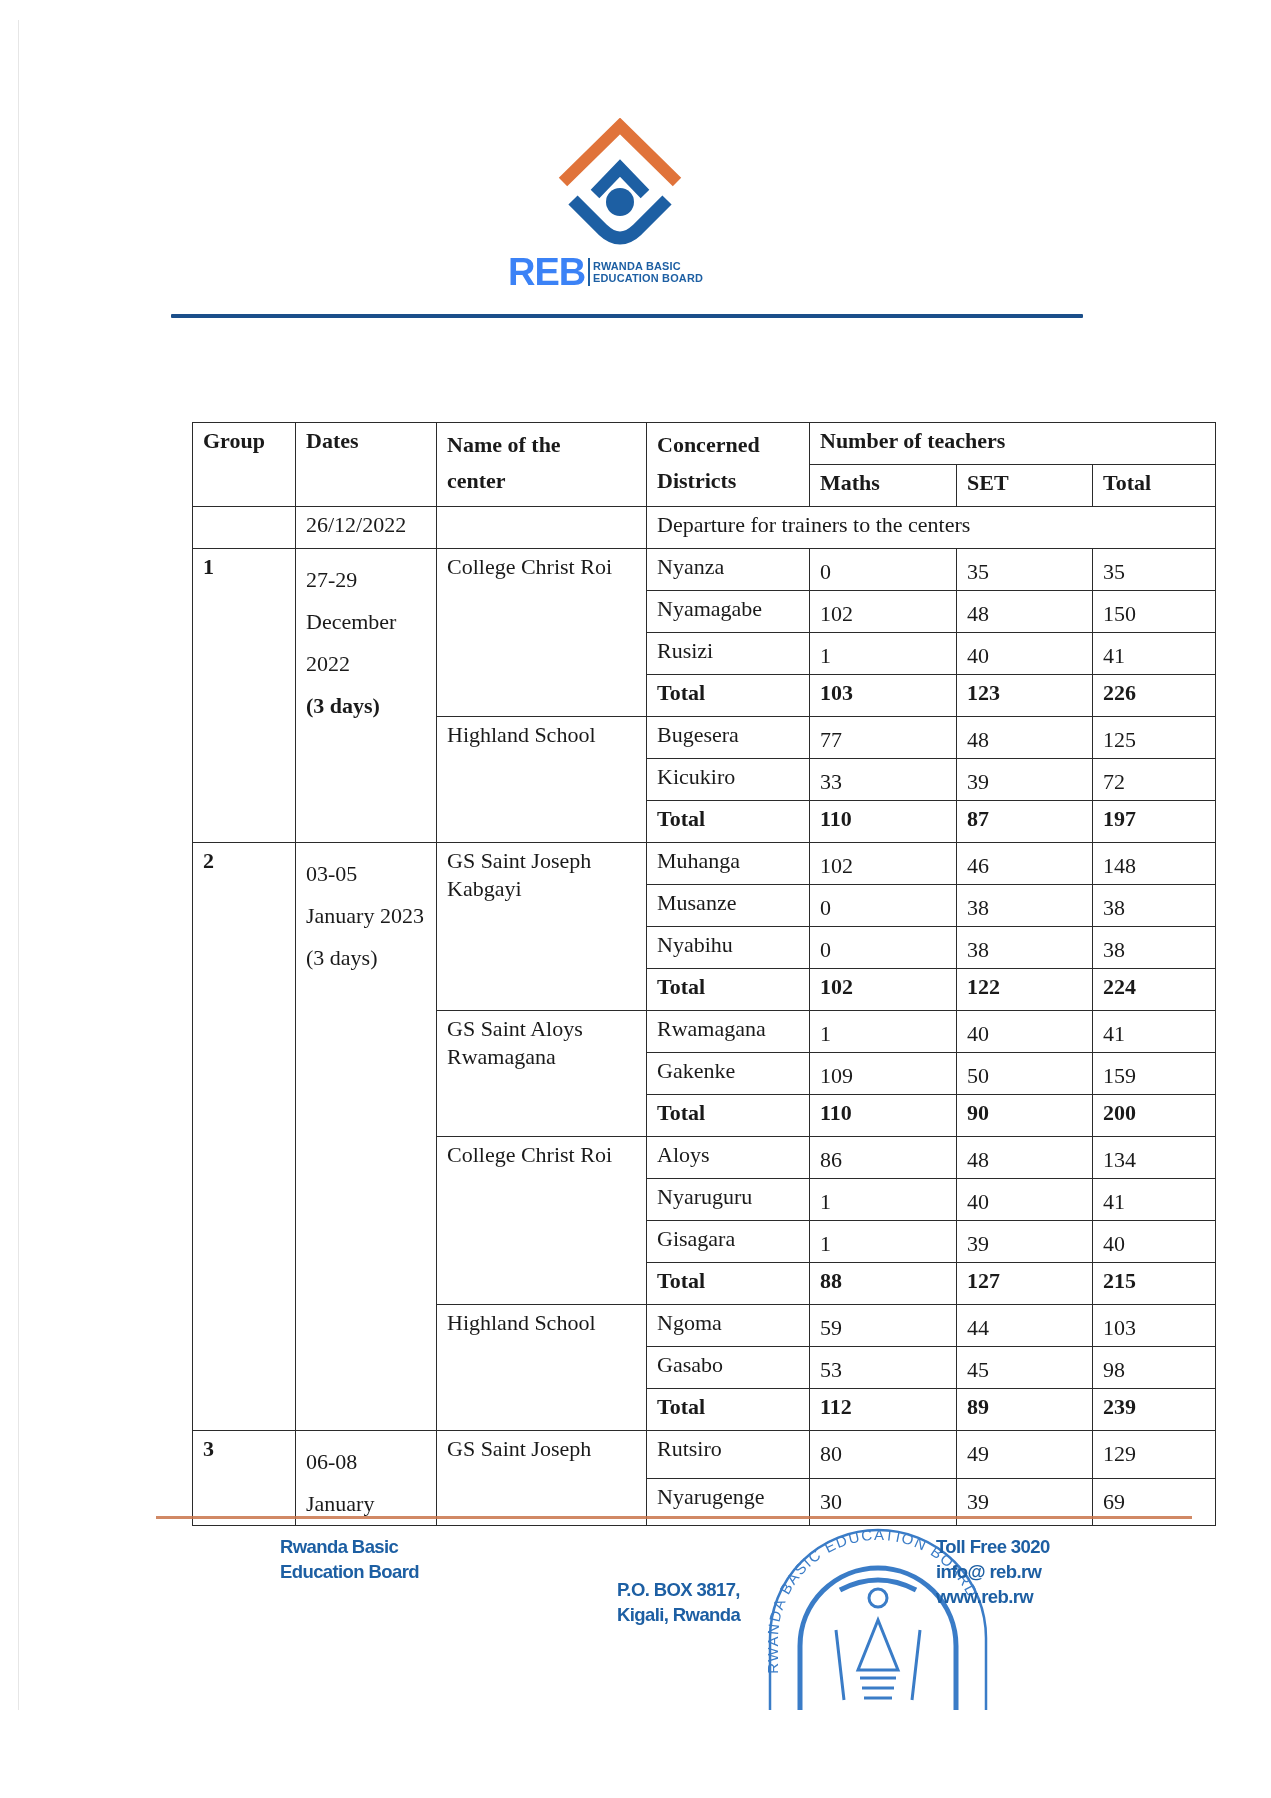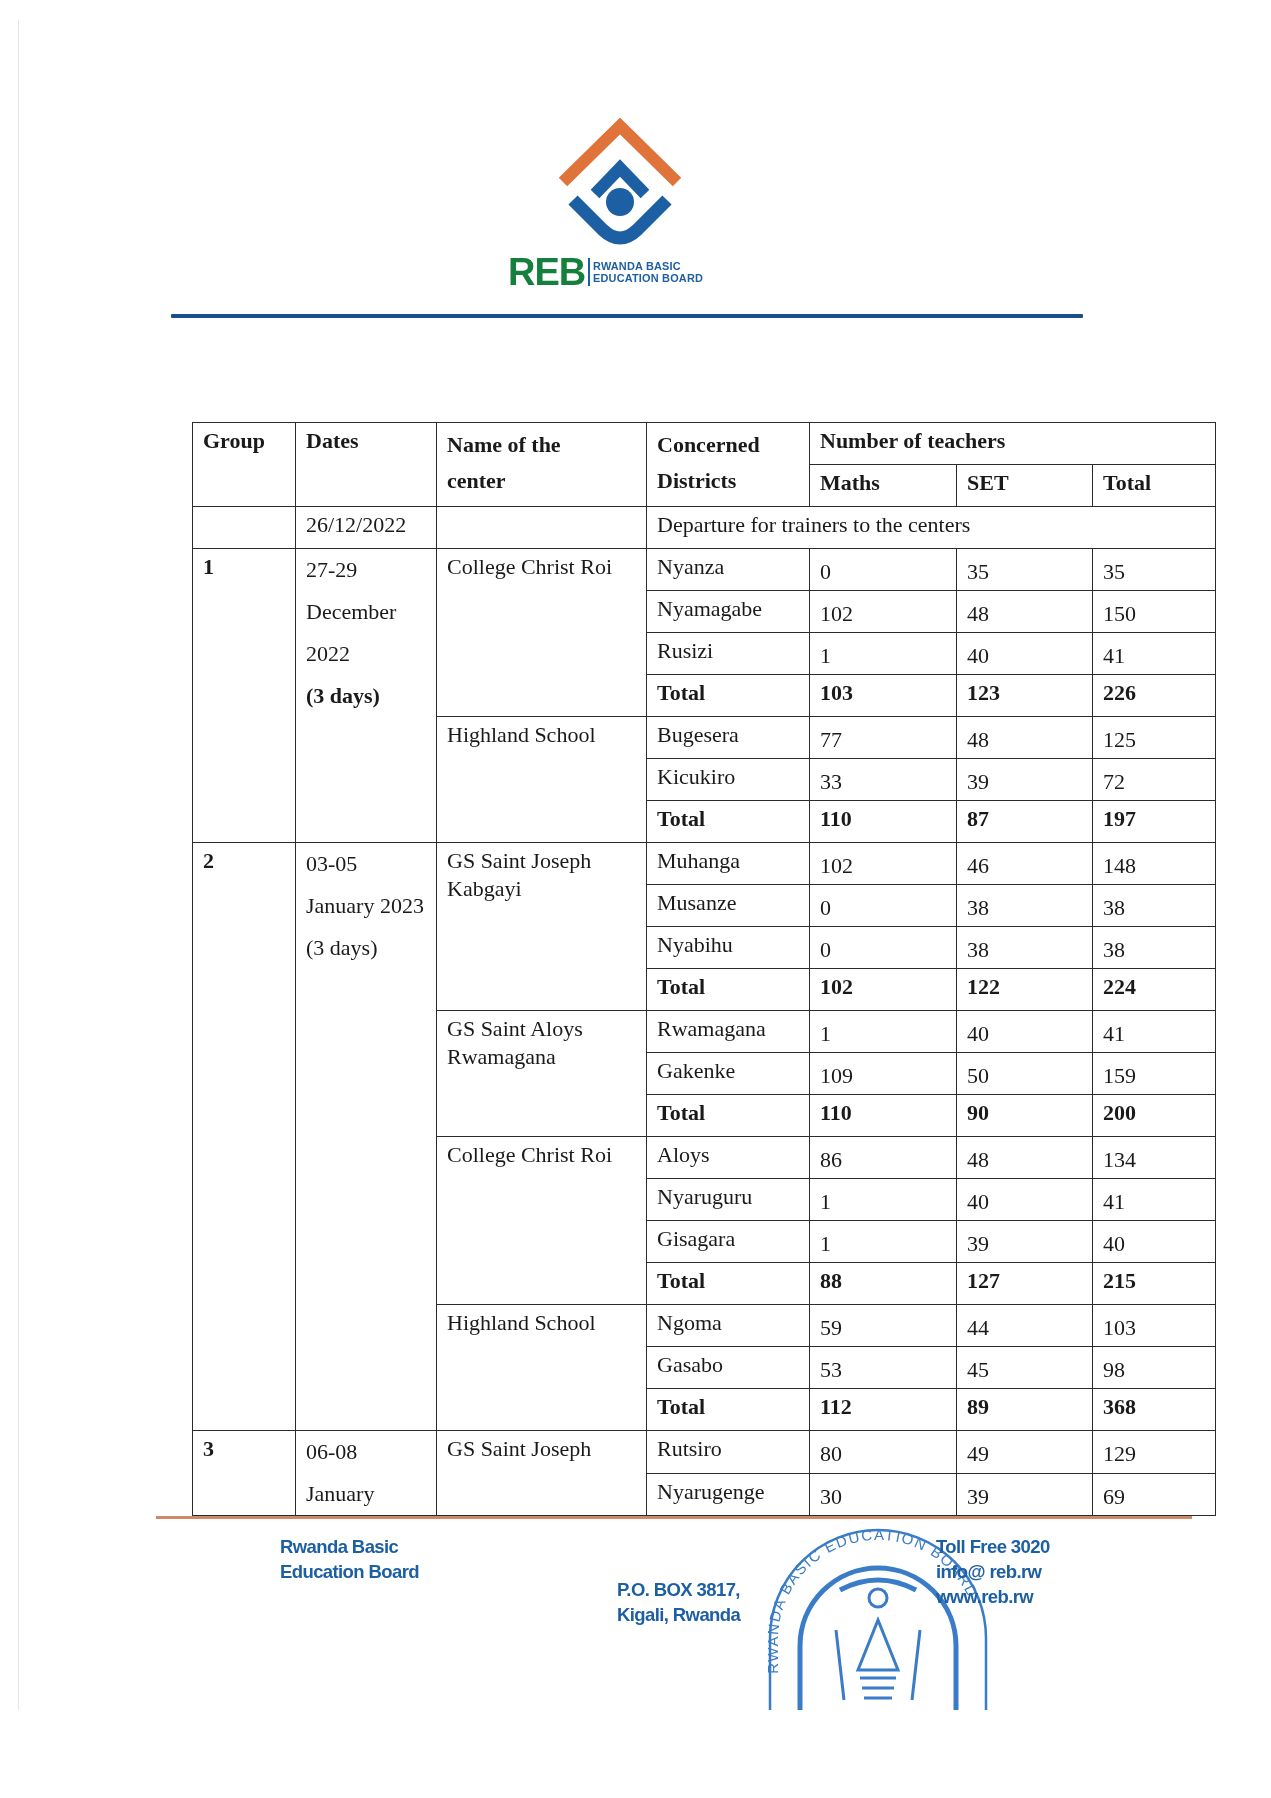--- a/index.html
+++ b/index.html
@@ -2,34 +2,34 @@
 <html><head>
   <meta charset="utf-8">
   <style>
     * { box-sizing: border-box; margin: 0; padding: 0; }
     html, body { width: 1271px; height: 1798px; background: #ffffff; overflow: hidden; }
     body { position: relative; font-family: "Liberation Serif", "DejaVu Serif", serif; color: #1a1a1a; }
     .page-edge { position: absolute; left: 18px; top: 20px; width: 1px; height: 1690px; background: #e6e6e6; }
 
     .logo { position: absolute; left: 553px; top: 118px; width: 134px; height: 140px; }
     .reb-word { position: absolute; left: 508px; top: 253px; display: flex; align-items: center; }
-    .reb-letters { font-family: "Liberation Sans", "DejaVu Sans", sans-serif; font-weight: 900; font-size: 38px; letter-spacing: -1px; color: #15803d; line-height: 38px; }
+    .reb-letters { font-family: "Liberation Sans", "DejaVu Sans", sans-serif; font-weight: 900; font-size: 38px; letter-spacing: -1px; color: #3b82f6; line-height: 38px; }
     .reb-sep { width: 2px; height: 28px; background: #1d5fa3; margin: 0 3px 0 3px; }
     .reb-full { font-family: "Liberation Sans", "DejaVu Sans", sans-serif; font-weight: 900; font-size: 11.5px; line-height: 12px; color: #1d5fa3; letter-spacing: 0.2px; transform: scaleX(0.95); transform-origin: left; }
 
     .rule { position: absolute; left: 171px; top: 314px; width: 912px; height: 4px; background: #1b4f8a; border-radius: 1px; }
 
     .title { position: absolute; left: 140px; top: 332px; width: 1000px; text-align: center; font-weight: bold; font-size: 22px; line-height: 34px; letter-spacing: -0.2px; }
 
     table.sched { position: absolute; left: 156px; top: 422px; border-collapse: collapse; table-layout: fixed; width: 1023px; font-size: 22px; margin-left: 36px; }
     table.sched td { border: 1.5px solid #2b2b2b; vertical-align: top; padding: 4px 10px 0 10px; height: 42px; line-height: 28px; }
     table.sched td.hdr { font-weight: bold; }
     table.sched td.num { padding-top: 9px; }
     table.sched tr.total td { font-weight: bold; }
-    table.sched td.span-dates { line-height: 42px; padding-top: 0; }
+    table.sched td.span-dates { line-height: 42px; padding-top: 10px; }
     .center-name { line-height: 42px; }
     .bottom-edge { position: absolute; left: 156px; top: 1516px; width: 1036px; height: 3px; background: #c9744a; opacity: 0.85; }
 
     .footer { position: absolute; top: 1534px; font-family: "Liberation Sans", "DejaVu Sans", sans-serif; font-weight: bold; color: #1d5fa3; font-size: 18.5px; line-height: 25px; letter-spacing: -0.6px; }
     .footer.left { left: 280px; }
     .footer.mid { left: 617px; margin-top: 43px; }
     .footer.right { left: 936px; }
     .stamp { position: absolute; left: 748px; top: 1520px; width: 260px; height: 190px; }
   </style>
 </head>
@@ -242,21 +242,21 @@
       <tr>
         <td>Gasabo</td>
         <td class="num">53</td>
         <td class="num">45</td>
         <td class="num">98</td>
       </tr>
       <tr class="total">
         <td>Total</td>
         <td class="">112</td>
         <td class="">89</td>
-        <td class="">368</td>
+        <td class="">239</td>
       </tr>
       <tr>
         <td rowspan="2" class="hdr">3</td>
         <td rowspan="2" class="span-dates">
           <div>06-08</div>
           <div>January</div>
         </td>
         <td rowspan="2" class="center-name">
           <div class="justify"><span>GS</span> <span>Saint</span> <span>Joseph</span></div>
         </td>

